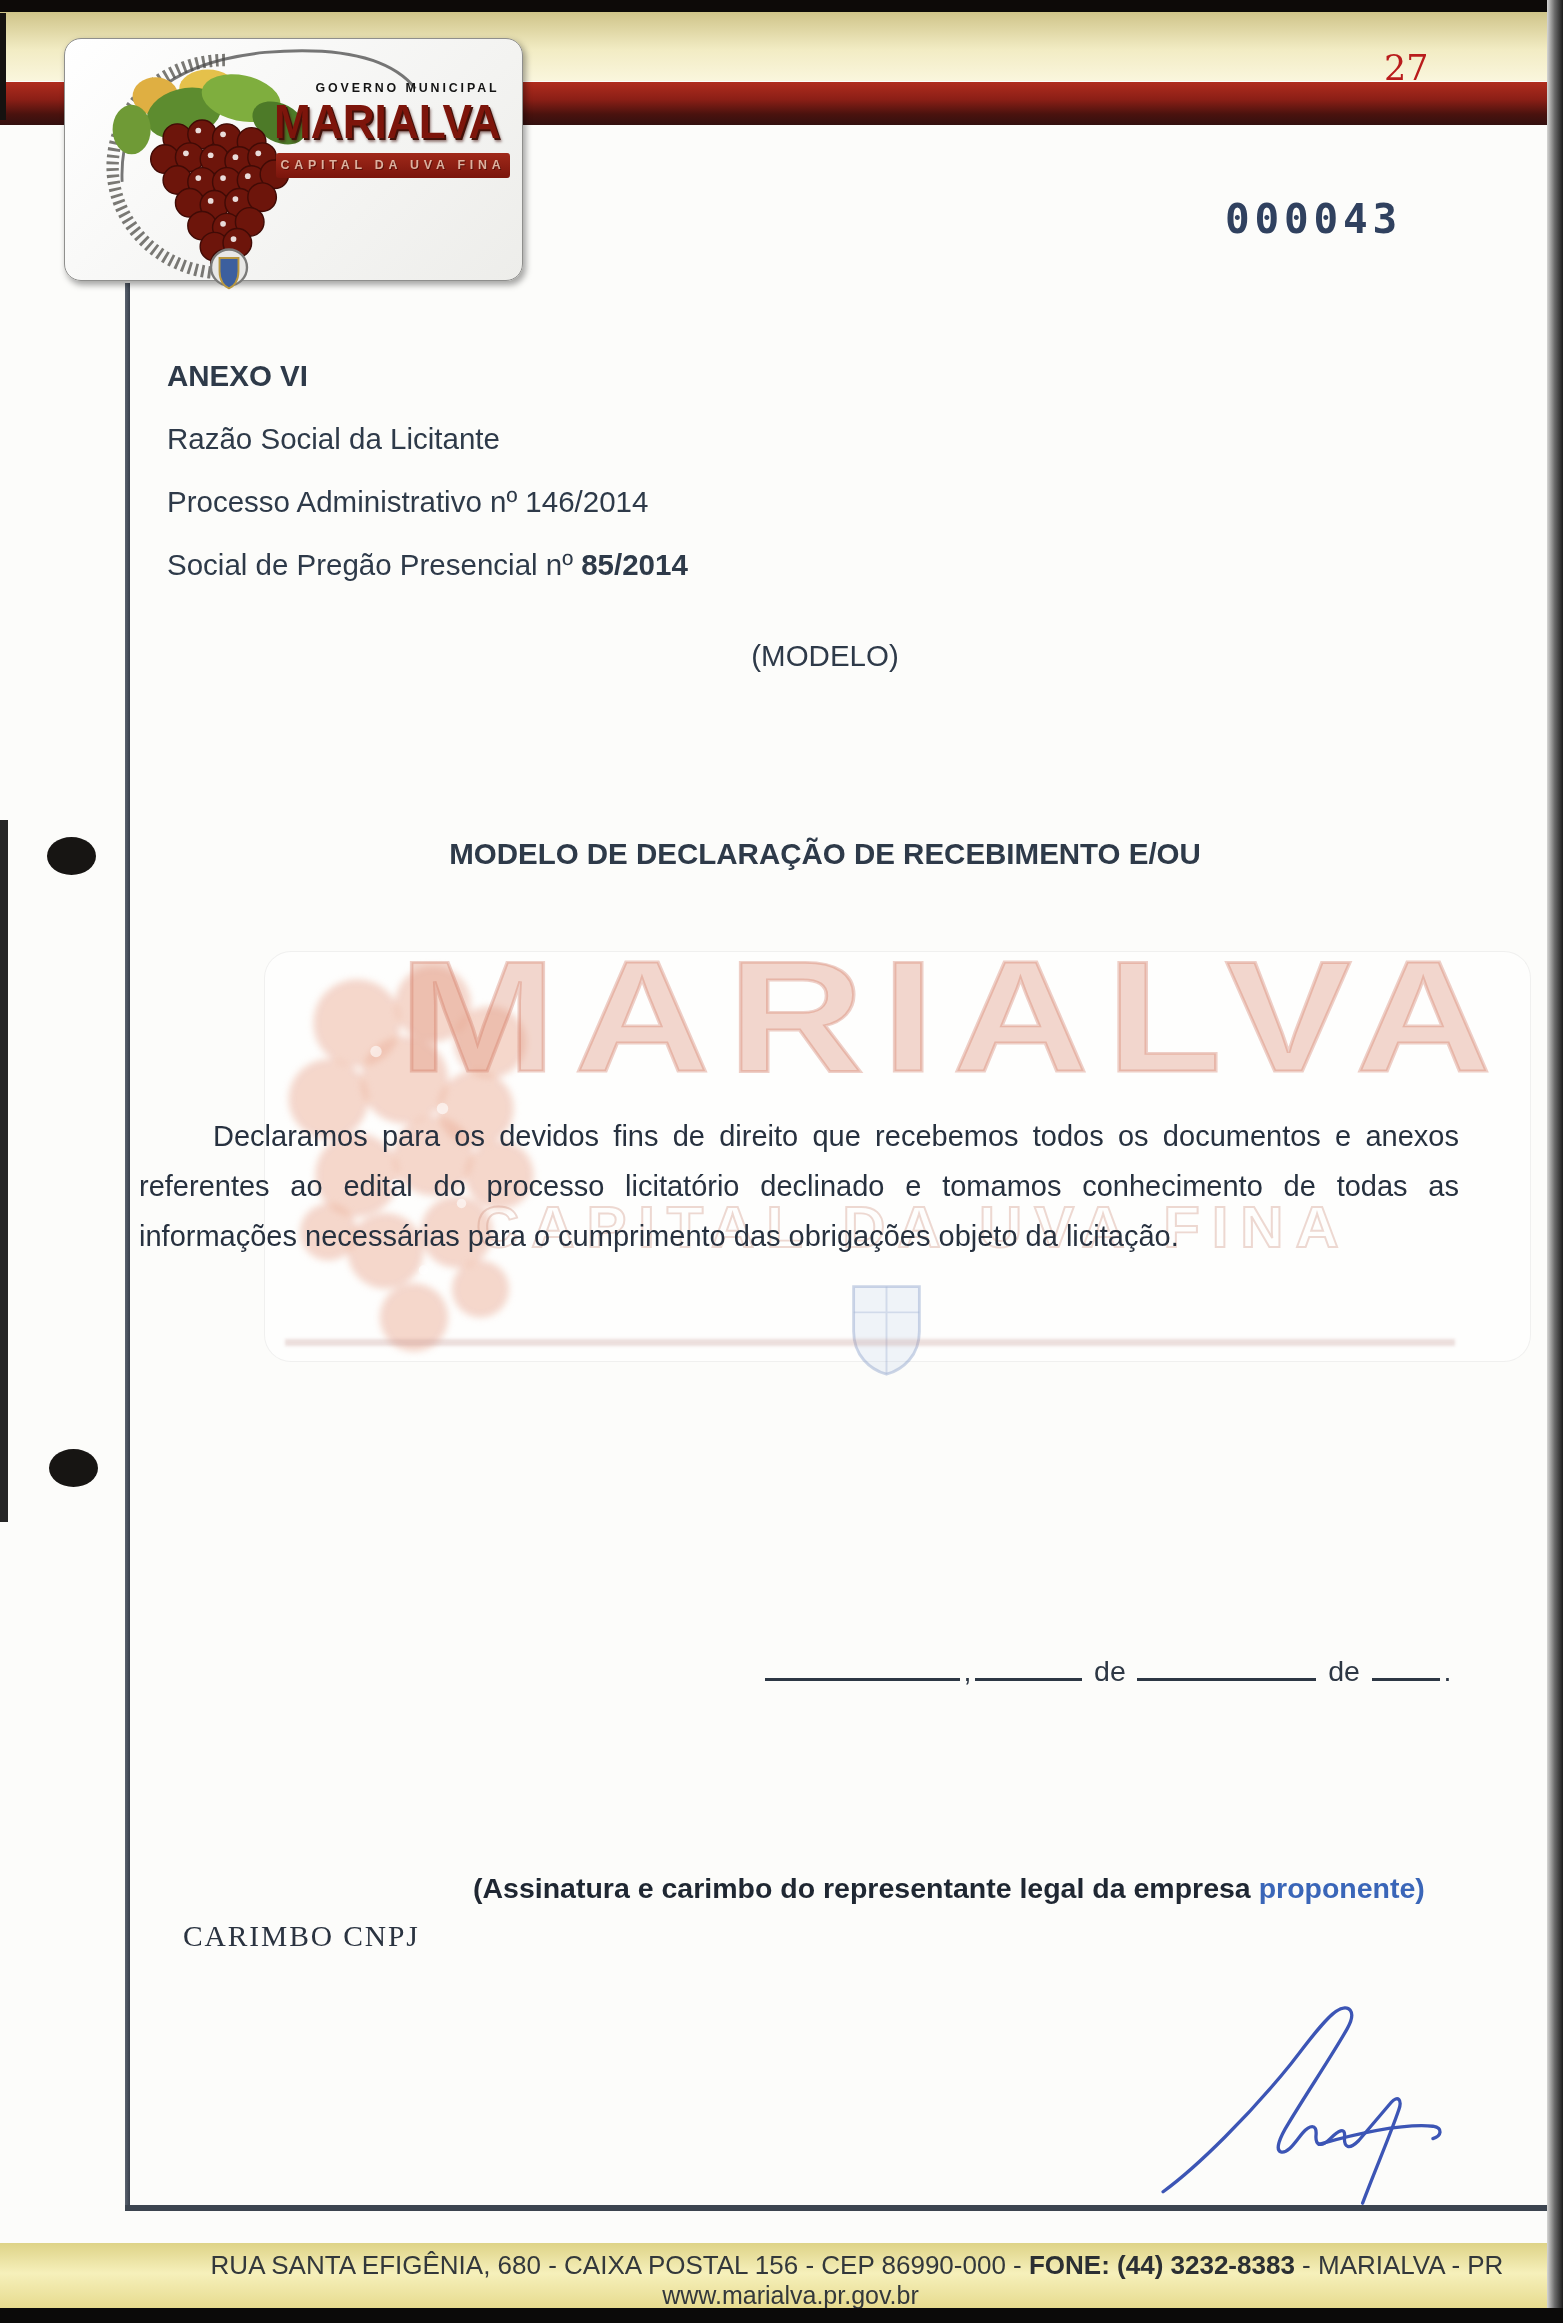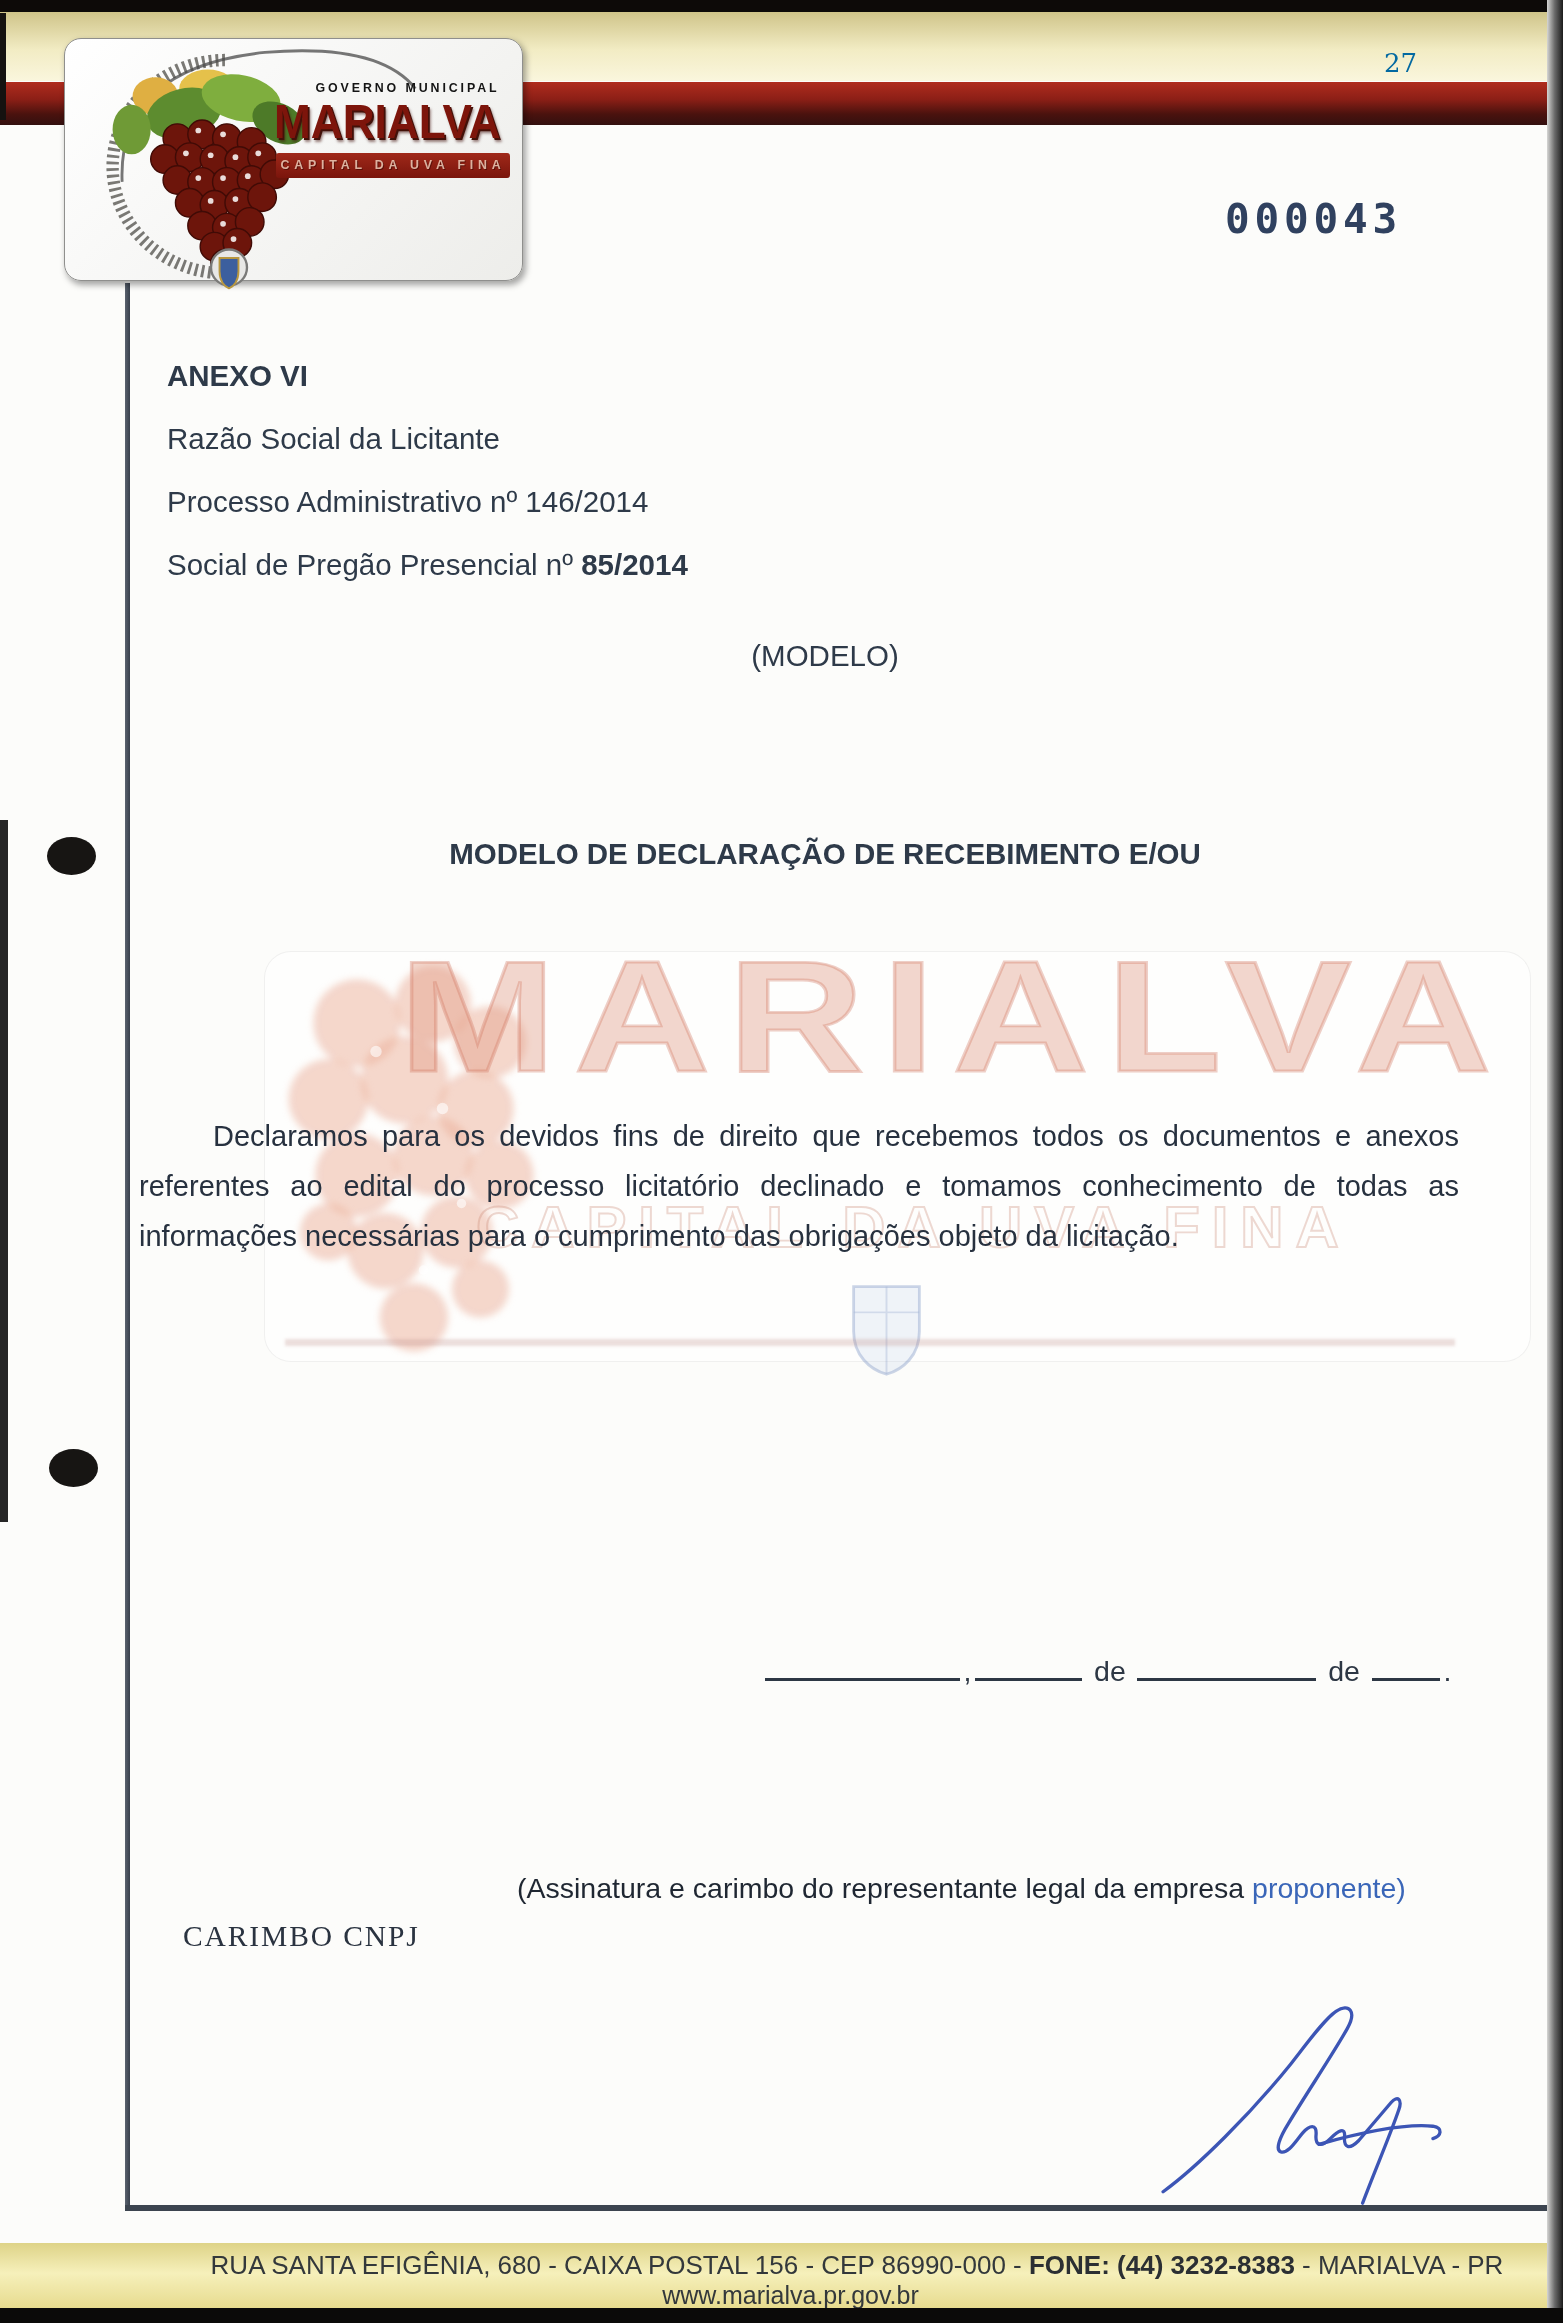--- a/index.html
+++ b/index.html
@@ -32,21 +32,21 @@
   .logo-city{left:209px;top:55px;font-size:48px;font-weight:bold;color:#7d150b;
       transform:scaleX(.92);transform-origin:left top;letter-spacing:0;
       text-shadow:1.9px 1.9px 0 #431109,2.9px 3.8px 2.9px rgba(60,10,5,.5);white-space:nowrap;}
   .logo-banner{left:211px;top:114px;width:234px;height:25px;border-radius:2.9px;
       background:linear-gradient(#a0291a,#7a150c);text-align:center;line-height:25px;
       font-size:12.4px;font-weight:bold;letter-spacing:4.8px;color:rgba(245,215,195,.8);
       text-shadow:1px 1px 0 rgba(60,5,0,.6);overflow:hidden;white-space:nowrap;}
   .logo-crest{left:143px;top:202px;z-index:6;}
 
   .page-number{left:1384px;top:48px;z-index:6;font-family:"DejaVu Serif",serif;
-      font-size:26px;color:#0369a1;text-align:center;}
+      font-size:35px;color:#b91c1c;text-align:center;}
   .stamp-number{left:1225px;top:195px;font-family:"DejaVu Sans Mono",monospace;
       font-weight:bold;font-size:41px;letter-spacing:4.8px;color:#30415f;z-index:6;}
 
   
   .frame-left{left:125px;top:283px;width:4.8px;height:1927px;
       background:linear-gradient(90deg,#5a626e,#39414d);z-index:4;}
   .frame-bottom{left:125px;top:2205px;width:1422px;height:5.7px;background:#3c444f;z-index:4;}
 
   
   .info-block{left:167px;top:344px;font-size:29.5px;line-height:63px;z-index:5;color:#2e3a49;}
@@ -58,22 +58,22 @@
   .doc-title2{top:909px;font-size:29.5px;font-weight:bold;}
 
   .paragraph{left:139px;top:1111px;width:1320px;font-size:29px;line-height:50px;
       text-align:justify;text-indent:74px;color:#27313f;z-index:5;}
 
   .date-line{left:761px;top:1653px;font-size:28.5px;color:#2d3744;z-index:5;white-space:nowrap;}
   .blank{display:inline-block;border-bottom:3.8px solid #2d3744;height:25px;
       vertical-align:baseline;margin:0 3.8px;}
   .b1{width:195px;} .b2{width:107px;} .b3{width:179px;} .b4{width:68px;}
 
-  .sign-caption{left:473px;top:1872px;font-size:28.5px;font-weight:normal;color:#1f2732;
-      z-index:5;white-space:nowrap;margin-left:44px;}
+  .sign-caption{left:473px;top:1872px;font-size:28.5px;font-weight:bold;color:#1f2732;
+      z-index:5;white-space:nowrap;}
   .sign-caption .hl{color:#3a66b8;}
 
   .carimbo{left:183px;top:1920px;font-family:"Liberation Serif",serif;
       font-size:29.5px;letter-spacing:1.9px;color:#2a3340;z-index:5;}
 
   .signature{left:1146px;top:1990px;z-index:6;}
 
   
   .wm-box{left:264px;top:951px;width:1265px;height:409px;border-radius:27px;
       background:rgba(255,255,255,.55);border:1.9px solid rgba(120,120,120,.10);z-index:1;}

